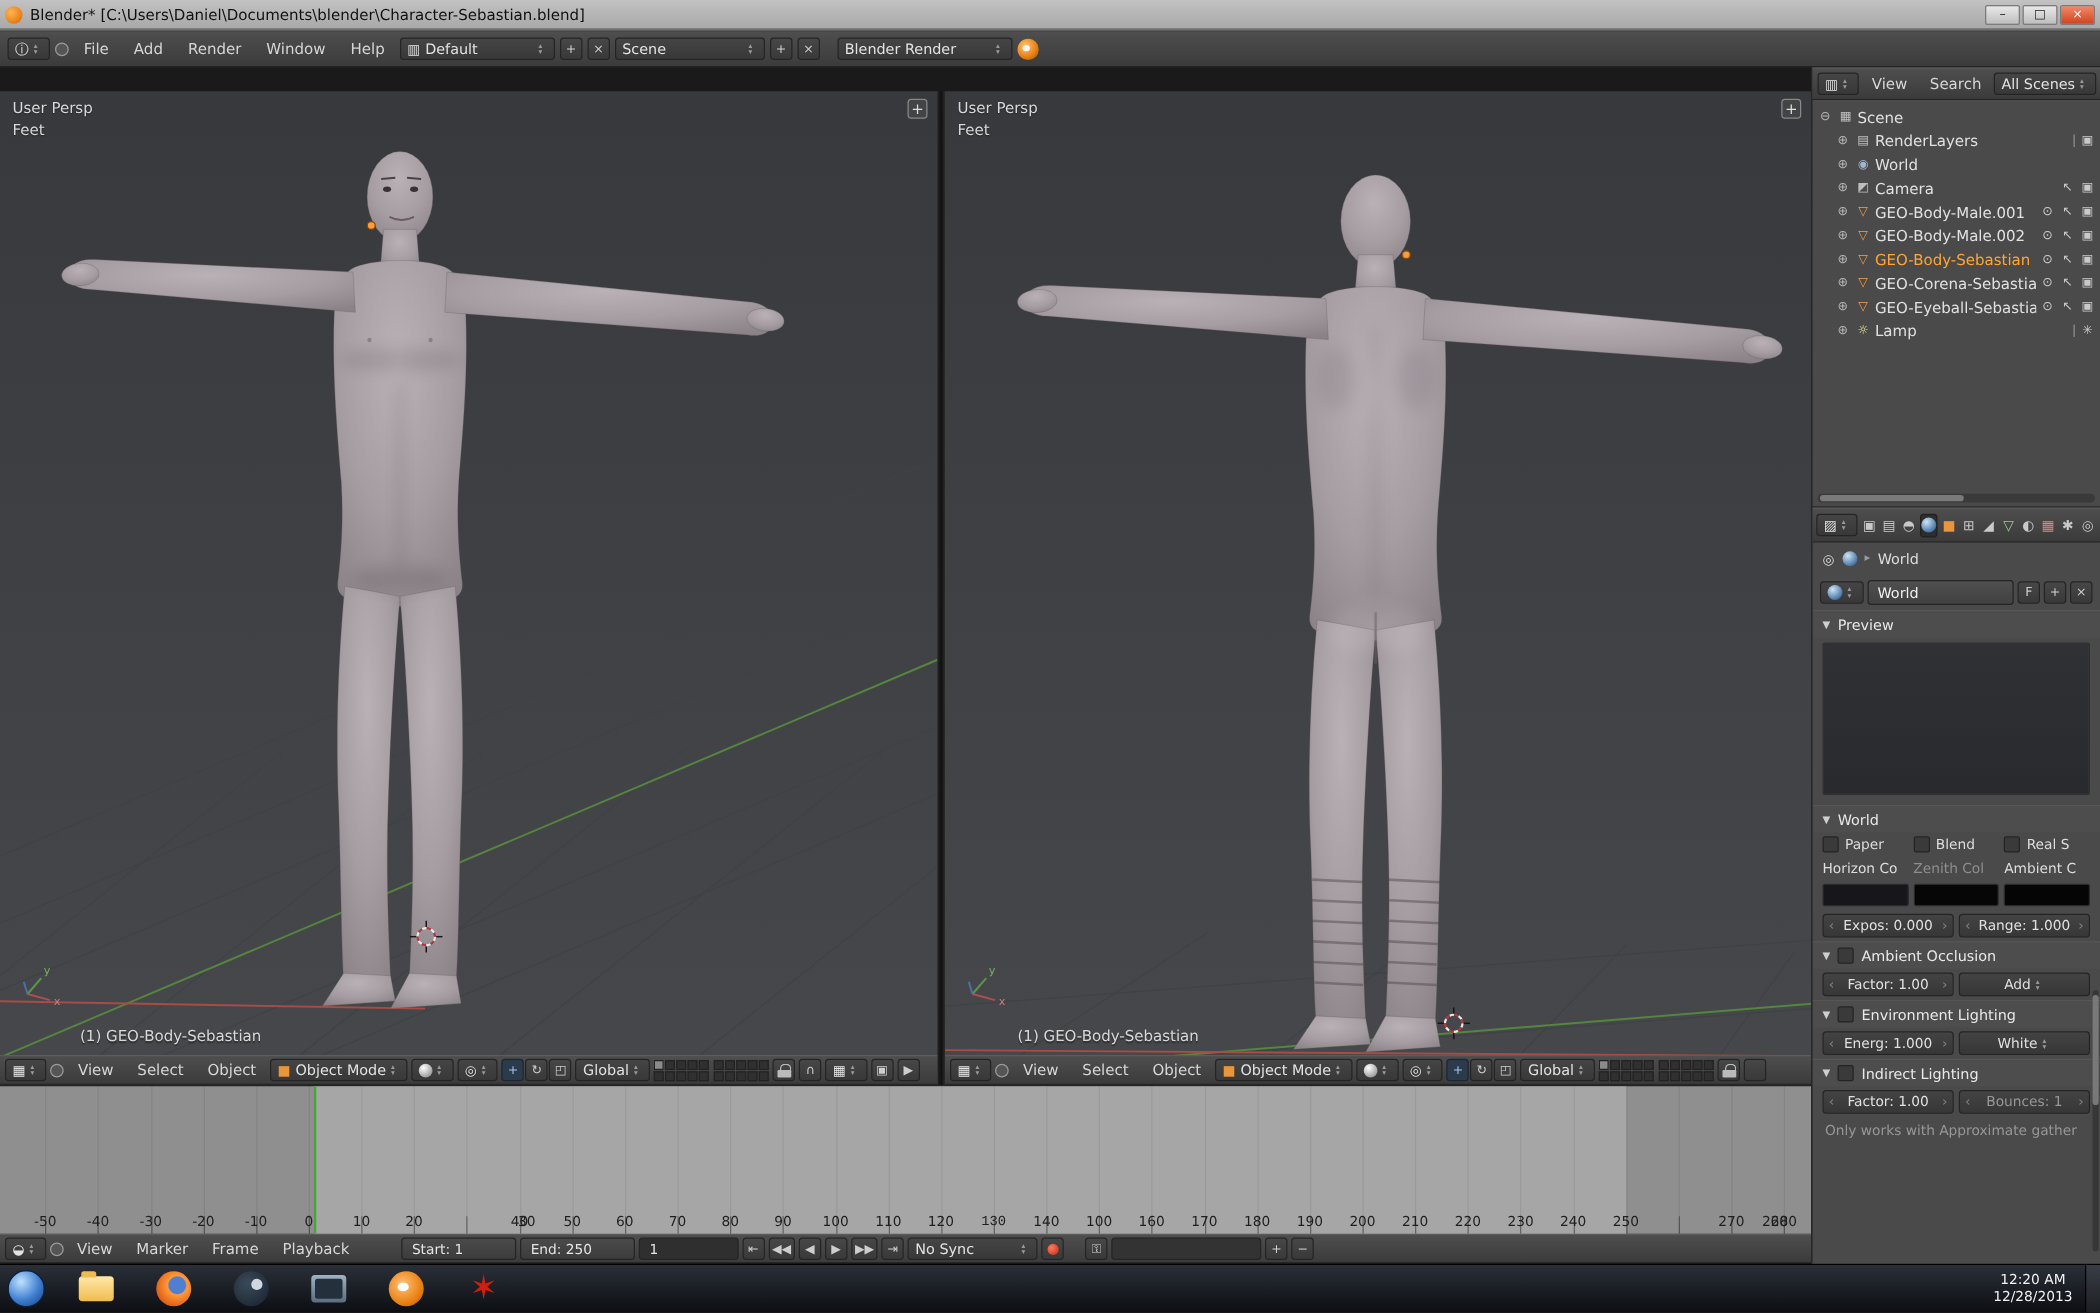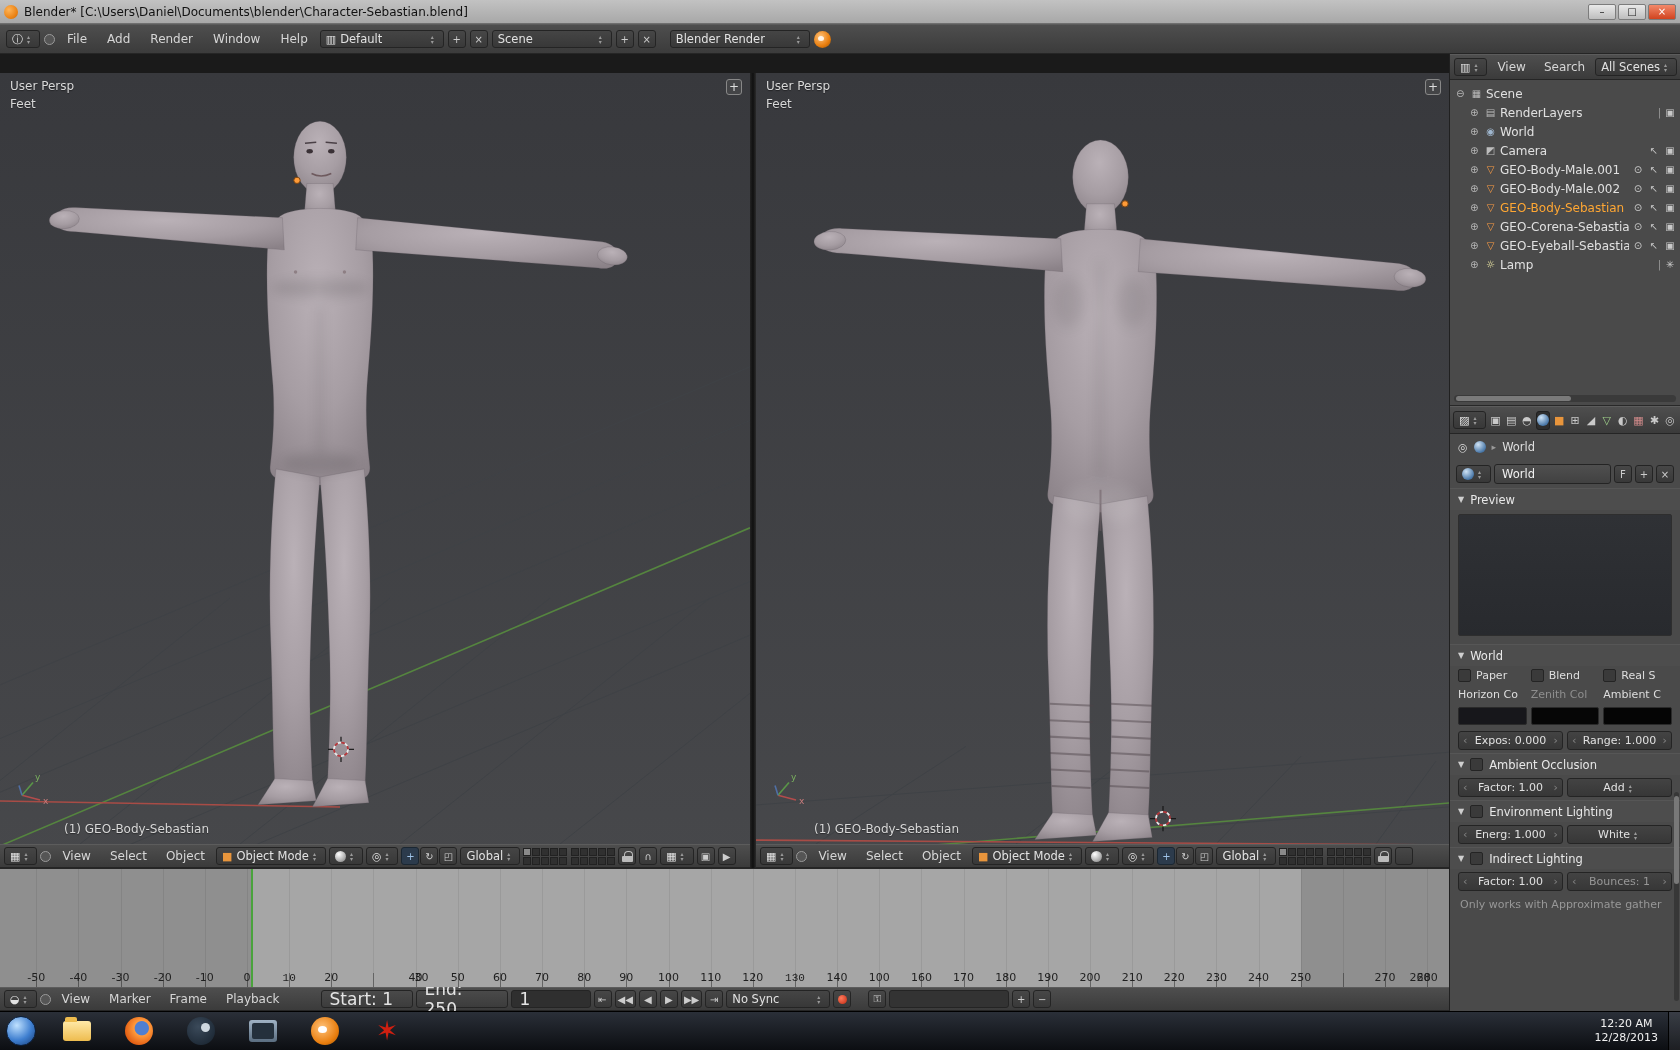--- a/index.html
+++ b/index.html
@@ -67,21 +67,21 @@
   
   .timeline { height:143px; display:flex; flex-direction:column; border-top:1px solid #262626; }
   .tl-canvas { position:relative; height:119px; background:#8f8f8f; overflow:hidden; }
   .frame-range { position:absolute; top:0; bottom:0; background:#a6a6a6; }
   .tick-line { position:absolute; top:0; bottom:0; width:1px; background:rgba(0,0,0,.07); }
   .tick-stub { position:absolute; bottom:0; height:14px; width:1px; background:rgba(0,0,0,.35); }
   .tick-label { position:absolute; bottom:3px; transform:translateX(-50%); font-size:11px; color:#1f1f1f; }
   .cur-frame { position:absolute; top:0; bottom:0; width:2px; background:#4aa33c; }
   .tl-header { height:24px; display:flex; align-items:center; gap:3px; padding:0 4px; }
   .numfield { background:linear-gradient(#4a4a4a,#3c3c3c); border:1px solid #242424; border-radius:3px;
-    height:18px; padding:0 8px; font-size:17px; color:#e4e4e4; display:inline-flex; align-items:center; }
+    height:18px; padding:0 8px; font-size:11px; color:#e4e4e4; display:inline-flex; align-items:center; }
   .framefield { background:#2f2f2f; min-width:80px; justify-content:flex-start; }
   .recdot { width:9px; height:9px; border-radius:50%; background:radial-gradient(circle at 35% 35%, #ff7a5c, #c22a12); }
   .keyfield { width:120px; height:18px; background:#333; border:1px solid #242424; border-radius:3px; }
 
   
   .sidebar { flex:1; background:#4a4a4a; border-left:1px solid #202020; display:flex; flex-direction:column; position:relative; min-width:0; }
   .outliner { height:352px; display:flex; flex-direction:column; border-bottom:1px solid #282828; }
   .outliner-header { height:26px; display:flex; align-items:center; gap:2px; padding:0 4px; }
   .otree { flex:1; padding-top:4px; overflow:hidden; }
   .orow { height:19px; display:flex; align-items:center; gap:3px; padding:0 4px 0 6px; font-size:12px; color:#e0e0e0; }
@@ -474,21 +474,21 @@
             <div class="tick-stub" style="left: 162.7px;"></div>
             <div class="tick-label" style="left: 162.7px;">-20</div>
             <div class="tick-line" style="left: 204.85px;"></div>
             <div class="tick-stub" style="left: 204.85px;"></div>
             <div class="tick-label" style="left: 204.85px;">-10</div>
             <div class="tick-line" style="left: 247px;"></div>
             <div class="tick-stub" style="left: 247px;"></div>
             <div class="tick-label" style="left: 247px;">0</div>
             <div class="tick-line" style="left: 289.15px;"></div>
             <div class="tick-stub" style="left: 289.15px;"></div>
-            <div class="tick-label" style="left: 289.15px; font-family: Liberation Mono, monospace;">10</div>
+            <div class="tick-label" style="left: 289.15px;">10</div>
             <div class="tick-line" style="left: 331.3px;"></div>
             <div class="tick-stub" style="left: 331.3px;"></div>
             <div class="tick-label" style="left: 331.3px;">20</div>
             <div class="tick-line" style="left: 373.45px;"></div>
             <div class="tick-stub" style="left: 373.45px;"></div>
             <div class="tick-label" style="left: 373.45px; margin-left: 48px;">30</div>
             <div class="tick-line" style="left: 415.6px;"></div>
             <div class="tick-stub" style="left: 415.6px;"></div>
             <div class="tick-label" style="left: 415.6px;">40</div>
             <div class="tick-line" style="left: 457.75px;"></div>

